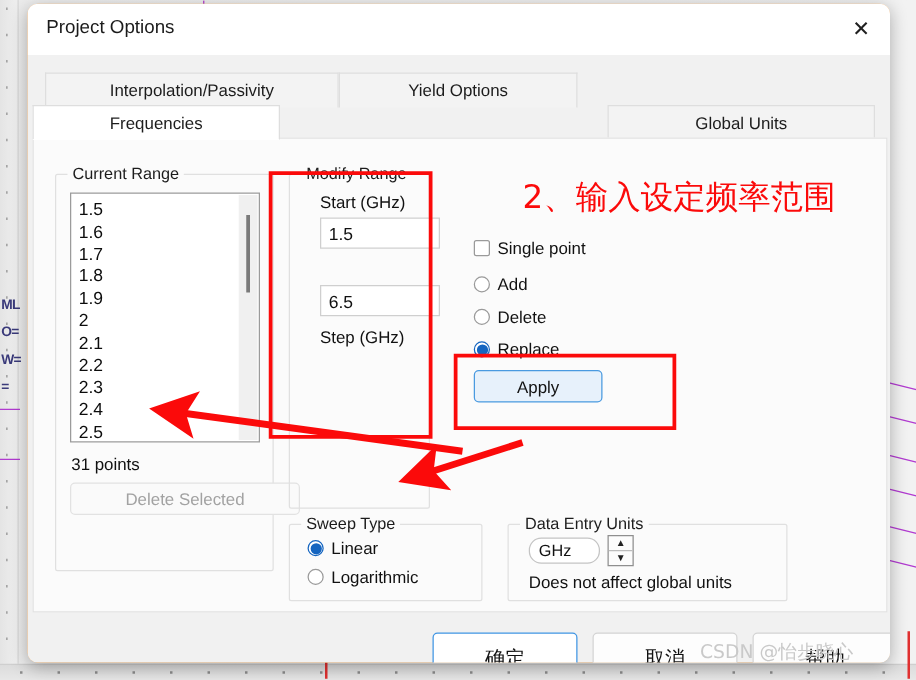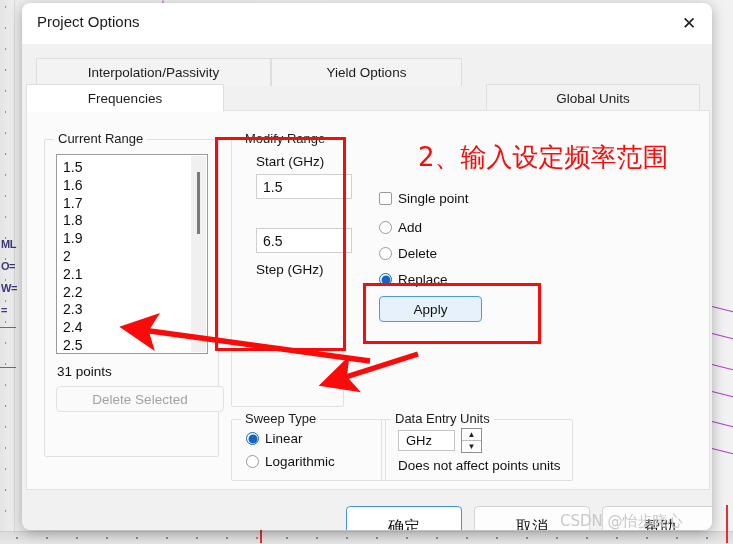--- a/index.html
+++ b/index.html
@@ -214,21 +214,21 @@
               <div class="li">2.3</div>
               <div class="li">2.4</div>
               <div class="li">2.5</div>
             </div>
           <div class="lb-scroll">
             <div class="lb-thumb"></div>
           </div>
         </div>
 
         <span class="static" style="left:12px;top:224px;">31 points</span>
-        <div class="btn disabled" style="left:11px;top:246px;width:168px;height:26px;">Delete Selected</div>
+        <div class="btn disabled" style="left:11px;top:246px;width:184px;height:26px;">Delete Selected</div>
       </div>
 
       <div class="group" style="left:204px;top:28px;width:113px;height:268px;">
         <span class="glabel">Modify Range</span>
 
         <span class="fld-label" style="left:24px;top:14px;">Start (GHz)</span>
         <div class="textbox" style="left:24px;top:34px;width:96px;height:25px;">1.5</div>
 
         <span class="fld-label" style="left:24px;top:68px;margin-top:29px;">Stop (GHz)</span>
         <div class="textbox" style="left:24px;top:88px;width:96px;height:25px;">6.5</div>
@@ -261,29 +261,29 @@
         <div class="ctlrow" style="left:14px;top:11px;">
           <span class="rb on"></span>
           <span>Linear</span>
         </div>
         <div class="ctlrow" style="left:14px;top:34px;">
           <span class="rb"></span>
           <span>Logarithmic</span>
         </div>
       </div>
 
-      <div class="group" style="left:354px;top:308px;width:192px;height:62px;padding-left:32px;">
+      <div class="group" style="left:379px;top:308px;width:224px;height:62px;padding-left:32px;">
         <span class="glabel">Data Entry Units</span>
-        <div class="unitbox" style="left:16px;top:10px;width:57px;height:21px;">GHz</div>
+        <div class="unitbox" style="left:16px;top:10px;width:57px;height:21px;border-radius:10px;">GHz</div>
         <div class="spin" style="left:79px;top:8px;height:25px;">
           <div>▲</div>
           <div class="sep"></div>
           <div>▼</div>
         </div>
-        <span class="static" style="left:16px;top:38px;">Does not affect points units</span>
+        <span class="static" style="left:16px;top:38px;">Does not affect global units</span>
       </div>
 
     </div>
 
     <div id="footer">
       <div class="btn primary" style="left:324px;top:16px;width:116px;height:42px;font-size:16px;">确定</div>
       <div class="btn" style="left:452px;top:16px;width:116px;height:42px;font-size:16px;">取消</div>
       <div class="btn" style="left:580px;top:16px;width:116px;height:42px;font-size:16px;">帮助</div>
     </div>
 

